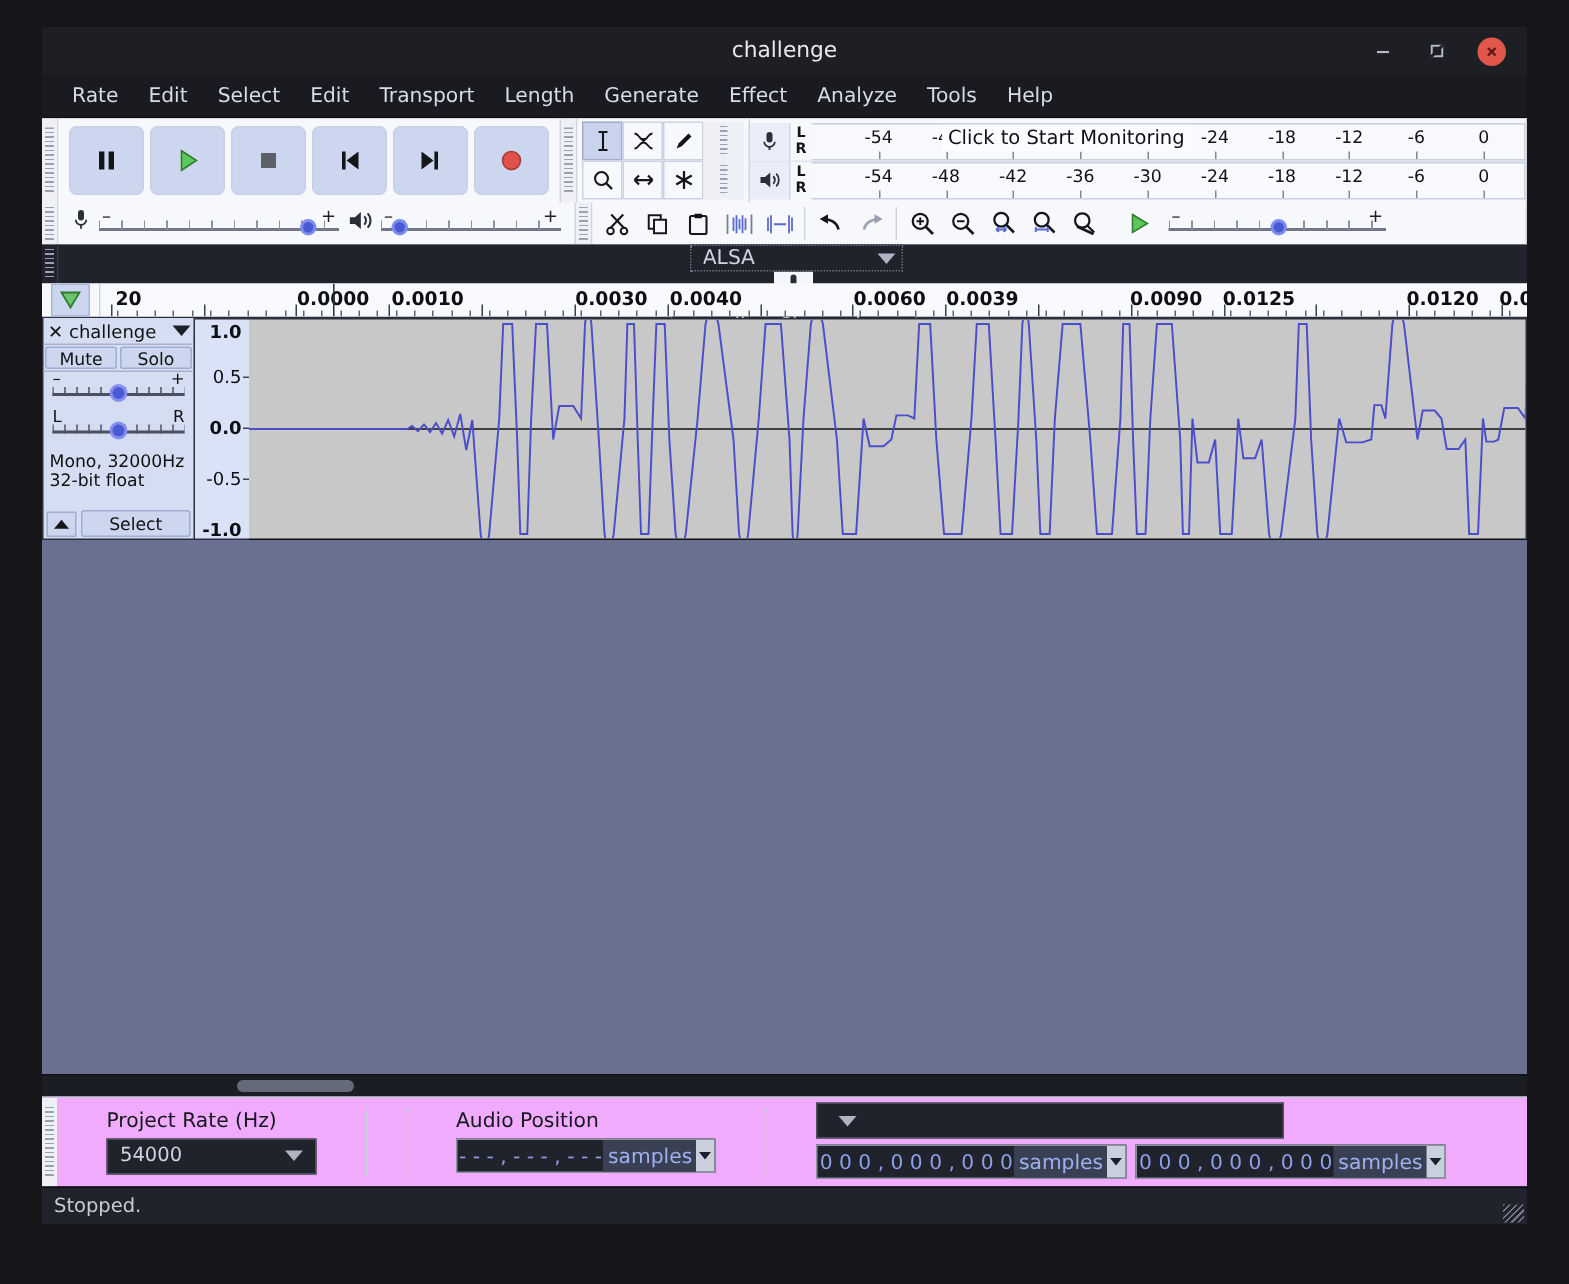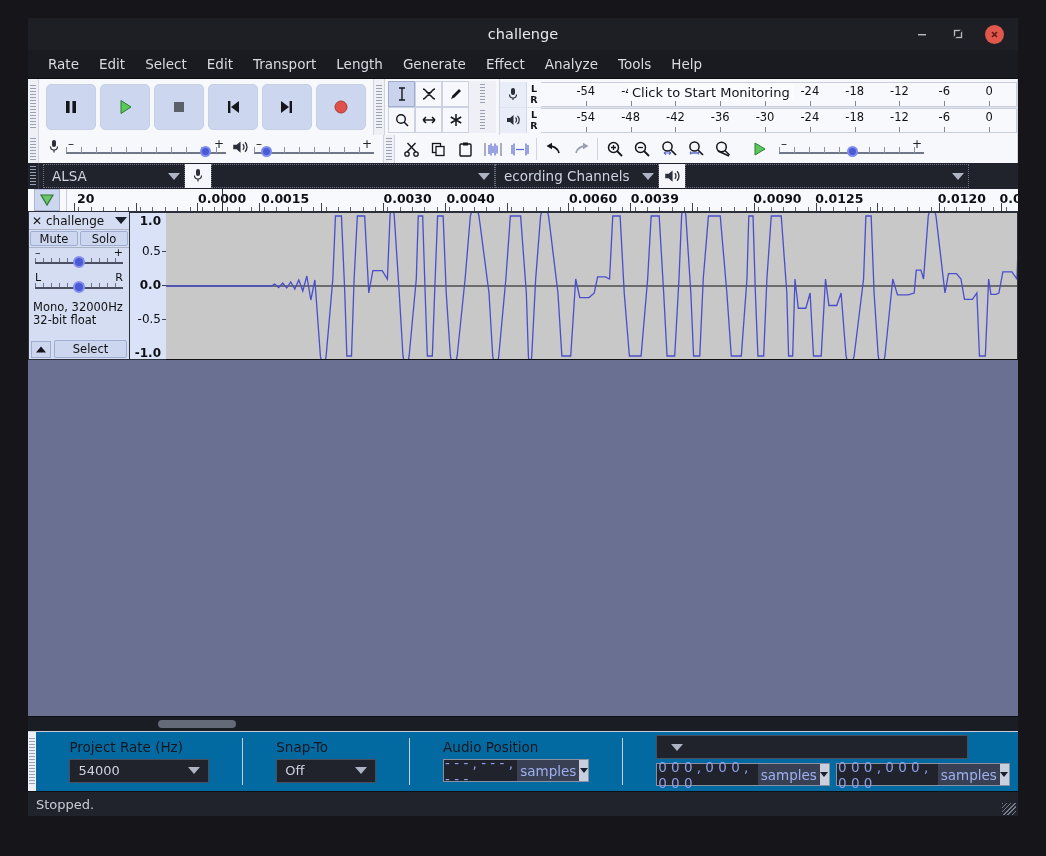--- a/index.html
+++ b/index.html
@@ -54,21 +54,21 @@
   .slider .ticks{position:absolute;top:7px;left:0;right:0;height:6px;
      background:repeating-linear-gradient(to right,#8b92a3 0 1px,transparent 1px 15px);}
   .slider .knob{position:absolute;top:6px;width:11px;height:11px;border-radius:50%;
      background:#4a5ad4;border:2px solid #7d8cf0;box-sizing:border-box;}
   .slider .mn,.slider .mx{position:absolute;top:-3px;font-size:12px;color:#222;}
   .slider .mn{left:2px}.slider .mx{right:2px}
   .edittools{display:flex;align-items:center;padding:0 1px;}
   .ebtn{width:27px;height:26px;display:flex;align-items:center;justify-content:center;background:#f7f8fc;}
   .vsep{width:1px;height:22px;background:#cfd4e0;margin:0 3px;}
   
-  .devicebar{display:flex;align-items:center;background:#20232b;height:26px;}
+  .devicebar{display:flex;align-items:center;background:#20232b;height:26px;flex-direction:column;}
   .devsel{height:22px;background:#20232b;border:1px dotted #6c7080;color:#cfd4e2;font-size:13.5px;
           display:flex;align-items:center;padding:0 4px 0 8px;position:relative;}
   .devsel .cap{flex:1;white-space:nowrap;overflow:hidden;}
   .caret{width:0;height:0;border-left:6px solid transparent;border-right:6px solid transparent;
          border-top:7px solid #aeb4c4;margin-left:8px;}
   .devicon{width:26px;height:24px;background:#f4f6fb;display:flex;align-items:center;justify-content:center;}
   
   .rulerrow{height:22px;display:flex;background:#f7f9fd;border-bottom:1px solid #2b2f3a;flex:0 0 auto;}
   .rulerleft{width:38px;display:flex;align-items:center;justify-content:center;background:#f7f9fd;
              border-right:1px solid #c8cddb;}
@@ -107,21 +107,21 @@
           position:relative;}
   .vruler span{position:absolute;right:5px;font-size:12px;color:#0d0f15;transform:translateY(-50%);}
   .vruler span.b{font-weight:bold;}
   .vruler i{position:absolute;right:0;width:4px;height:1px;background:#3c4252;}
   .wave{flex:1;position:relative;background:#c8c8c8;border-top:1px solid #2b2f3a;
         border-bottom:1px solid #111;border-right:1px solid #2b2f3a;overflow:hidden;}
   .wave svg{display:block;width:100%;height:100%;}
   
   .hscroll{height:14px;background:#1b1d24;display:flex;align-items:center;flex:0 0 auto;border-top:1px solid #0e1014;}
   .hthumb{height:8px;background:#656a78;border-radius:4px;margin-left:130px;width:78px;}
-  .selbar{background:#0369a1;border-top:1px solid #c8cddb;flex:0 0 auto;display:flex;gap:25px;}
+  .selbar{background:#f0abfc;border-top:1px solid #c8cddb;flex:0 0 auto;display:flex;gap:25px;}
   .selbar .cell{display:flex;flex-direction:column;justify-content:center;padding:3px 8px 5px 8px;}
   .selbar .lbl{font-size:13.5px;color:#15171e;margin-bottom:4px;}
   .combo{height:22px;background:#20232b;border:1px solid #4a4f5e;display:flex;align-items:center;
          color:#cfd4e2;font-size:13px;padding:0 2px 0 8px;}
   .combo .arrowbox{width:24px;display:flex;align-items:center;justify-content:center;}
   .numfield{height:21px;background:#20232b;border:1px solid #8b90a0;display:flex;align-items:center;
             font-family:"DejaVu Sans","Liberation Sans",sans-serif;font-size:13.5px;color:#8da0e8;}
   .numfield .dg{padding:0 1px;}
   .numfield .unit{background:#3a4054;color:#9fb0ef;padding:0 3px;height:100%;display:flex;align-items:center;}
   .numfield .sp{width:12px;background:#c9cfdd;height:100%;display:flex;align-items:center;justify-content:center;}
@@ -539,21 +539,21 @@
     <div class="rulerleft">
       <div class="pinbtn">
         <svg width="18" height="14" viewBox="0 0 18 14">
               <polygon points="3,2 15,2 9,12" fill="#6cc46c" stroke="#2f7a2f" stroke-width="1.2"></polygon>
             </svg>
       </div>
     </div>
     <div class="ruler" id="ruler">
           <span class="lab" style="left: 10px; transform: none;">20</span>
           <span class="lab" style="left: 16.3121%;">0.0000</span>
-          <span class="lab" style="left: 22.9314%;">0.0015</span>
+          <span class="lab" style="left: 22.9314%;">0.0010</span>
           <span class="lab" style="left: 35.8156%;">0.0030</span>
           <span class="lab" style="left: 42.435%;">0.0040</span>
           <span class="lab" style="left: 55.3191%;">0.0060</span>
           <span class="lab" style="left: 61.8203%;">0.0039</span>
           <span class="lab" style="left: 74.7045%;">0.0090</span>
           <span class="lab" style="left: 81.2057%;">0.0125</span>
           <span class="lab" style="left: 94.0898%;">0.0120</span>
           <span class="lab" style="left: 100.591%;">0.0130</span>
           <i class="tick" style="left: 1.18203%; height: 4px;"></i>
           <i class="tick" style="left: 2.48227%; height: 4px;"></i>
@@ -722,29 +722,20 @@
     <div class="cell">
       <div class="lbl">Project Rate (Hz)</div>
       <div class="combo" style="width:128px;">
         <span style="flex:1">54000</span>
         <span class="arrowbox">
               <span class="caret" style="margin:0"></span>
             </span>
       </div>
     </div>
     <div class="selsep"></div>
-    <div class="cell">
-      <div class="lbl">Snap-To</div>
-      <div class="combo" style="width:88px;">
-        <span style="flex:1">Off</span>
-        <span class="arrowbox">
-              <span class="caret" style="margin:0"></span>
-            </span>
-      </div>
-    </div>
     <div class="selsep"></div>
     <div class="cell">
       <div class="lbl">Audio Position</div>
       <div class="numfield">
         <span class="dg">- - - , - - - , - - -</span>
         <span class="unit">samples</span>
         <span class="sp">
               <span class="caret" style="margin:0;border-left-width:4px;border-right-width:4px;border-top-width:5px;border-top-color:#1b1f2a;"></span>
             </span>
       </div>

